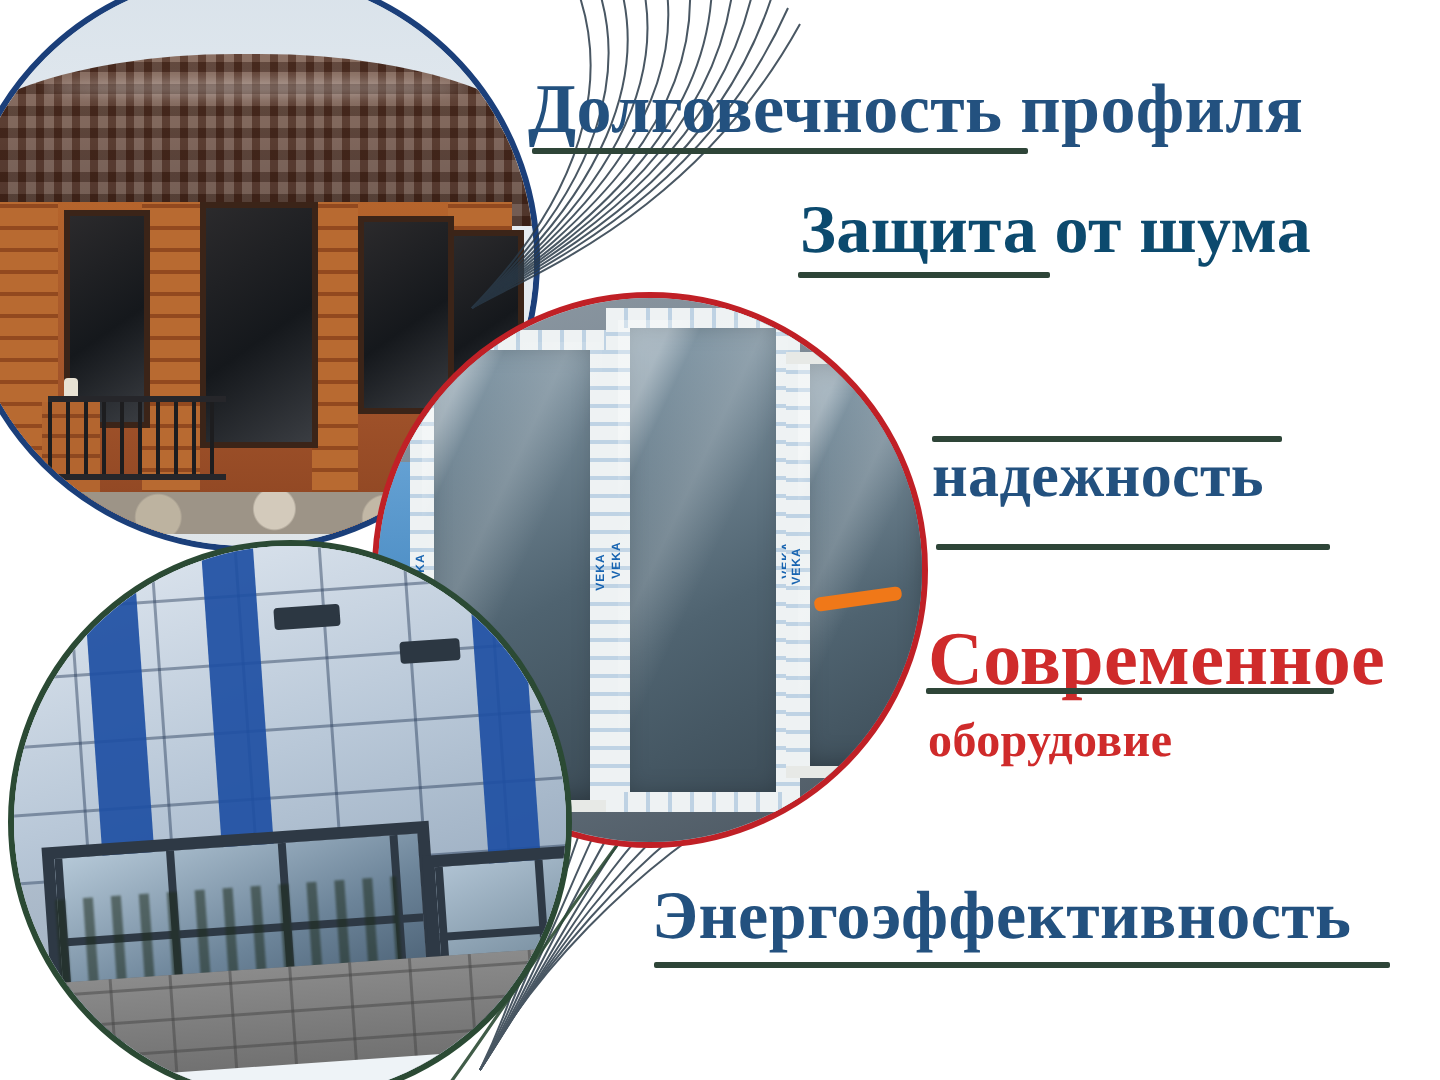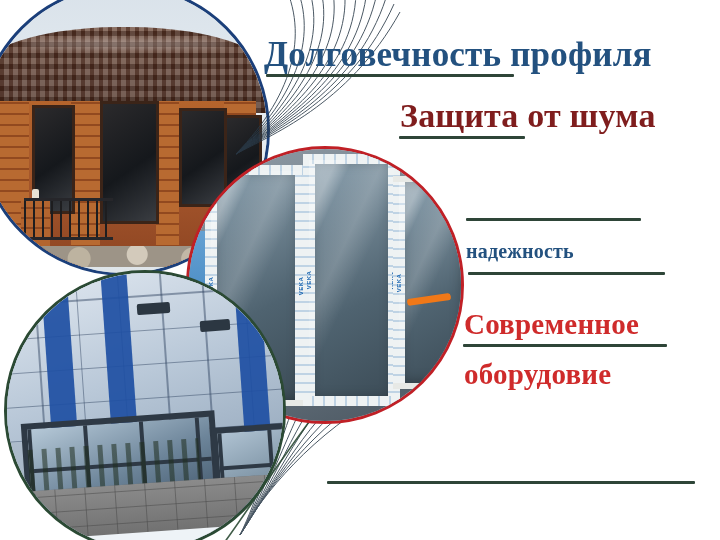--- a/index.html
+++ b/index.html
@@ -120,25 +120,25 @@
   .blue{color:#23517f;}
   .red{color:#cf2b2b;}
   .rule{position:absolute;height:3px;background:#2e4538;z-index:6;border-radius:1px;}
 
   #t-dolgo{left:264px;top:35px;font-size:35px;}
   #r-dolgo{left:266px;top:74px;width:248px;}
   #t-shum{left:400px;top:97px;font-size:34px;}
   #r-shum{left:399px;top:136px;width:126px;}
   #t-proch{left:466px;top:182px;font-size:31px;}
   #r-proch{left:466px;top:218px;width:175px;}
-  #t-nadezh{left:466px;top:240px;font-size:20px;}
+  #t-nadezh{left:466px;top:220px;font-size:31px;}
   #r-nadezh{left:468px;top:272px;width:197px;}
-  #t-sovrem{left:464px;top:308px;font-size:29px;}
+  #t-sovrem{left:464px;top:308px;font-size:38px;}
   #r-sovrem{left:463px;top:344px;width:204px;}
-  #t-oborud{left:464px;top:358px;font-size:29px;}
+  #t-oborud{left:464px;top:358px;font-size:24px;}
   #t-energo{left:326px;top:440px;font-size:34px;}
   #r-energo{left:327px;top:481px;width:368px;}
 
   
   #avito{position:absolute;right:10px;bottom:6px;display:flex;align-items:center;gap:4px;
          opacity:.62;z-index:8;}
   #avito .dots{position:relative;width:22px;height:20px;}
   #avito .dots i{position:absolute;display:block;border-radius:50%;background:#fff;
          box-shadow:0 0 0 1.5px rgba(150,160,168,.55);}
   #avito .d1{left:0;top:3px;width:7px;height:7px;}
@@ -255,29 +255,30 @@
       <path d="M18 150 C 58 82, 69 8, 88 -10"></path>
       <path d="M18 150 C 57 78, 62 5, 75 -10"></path>
       <path d="M18 150 C 55 74, 55 3, 62 -10"></path>
     </g>
     <path d="M2 158 C 30 120, 60 70, 118 -4" fill="none" stroke="#2b4a34" stroke-width="1.6" opacity=".9"></path>
   </svg>
 
   <div class="line blue" id="t-dolgo" style="color: rgb(35, 81, 127);">Долговечность профиля</div>
   <div class="rule" id="r-dolgo" style="background: rgb(46, 69, 56);"></div>
 
-  <div class="line red" id="t-shum" style="color: #7f1d1d;">Защита от шума</div>
+  <div class="line red" id="t-shum" style="color: #0c4a6e;">Защита от шума</div>
   <div class="rule" id="r-shum" style="background: rgb(46, 69, 56);"></div>
 
   <div class="rule" id="r-proch" style="background: rgb(46, 69, 56);"></div>
 
   <div class="line blue" id="t-nadezh" style="color: rgb(35, 81, 127);">надежность</div>
   <div class="rule" id="r-nadezh" style="background: rgb(46, 69, 56);"></div>
 
   <div class="line red" id="t-sovrem" style="color: rgb(207, 43, 43);">Современное</div>
   <div class="rule" id="r-sovrem" style="background: rgb(46, 69, 56);"></div>
 
   <div class="line red" id="t-oborud" style="color: rgb(207, 43, 43);">оборудовие</div>
 
+  <div class="line blue" id="t-energo" style="color: rgb(35, 81, 127);">Энергоэффективность</div>
   <div class="rule" id="r-energo" style="background: rgb(46, 69, 56);"></div>
 
 
 </div>
 
 </body></html>

